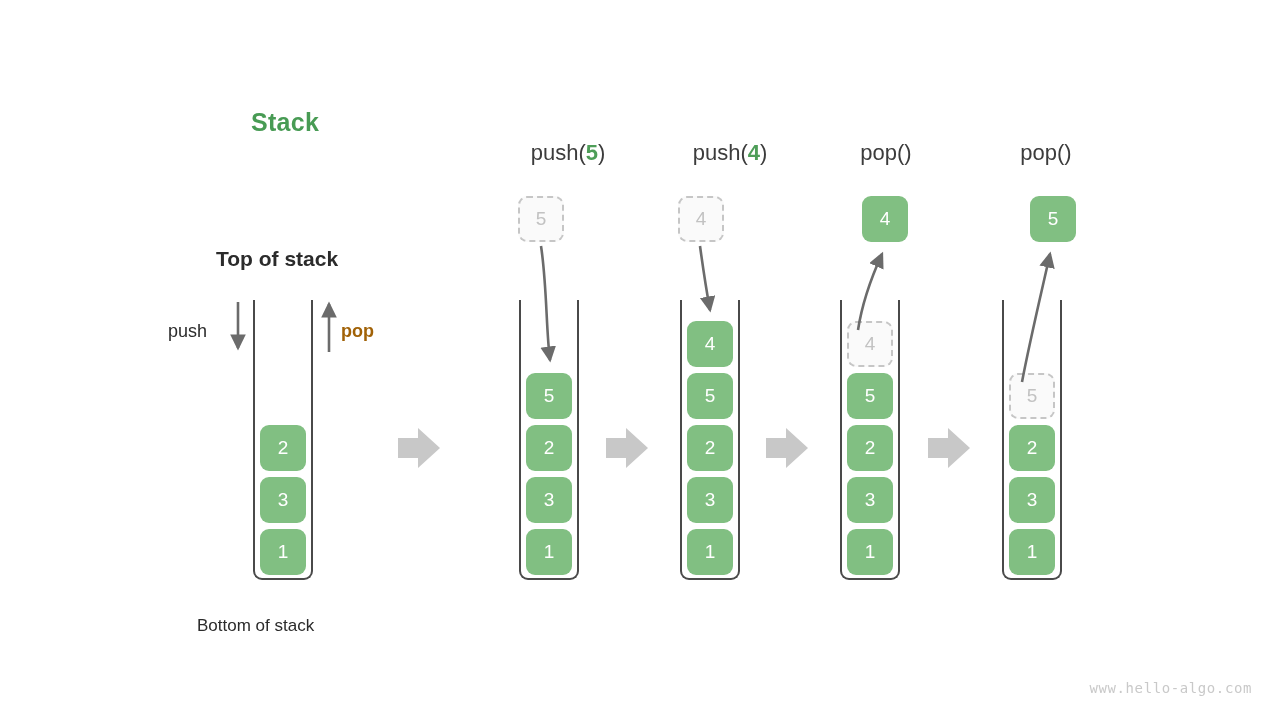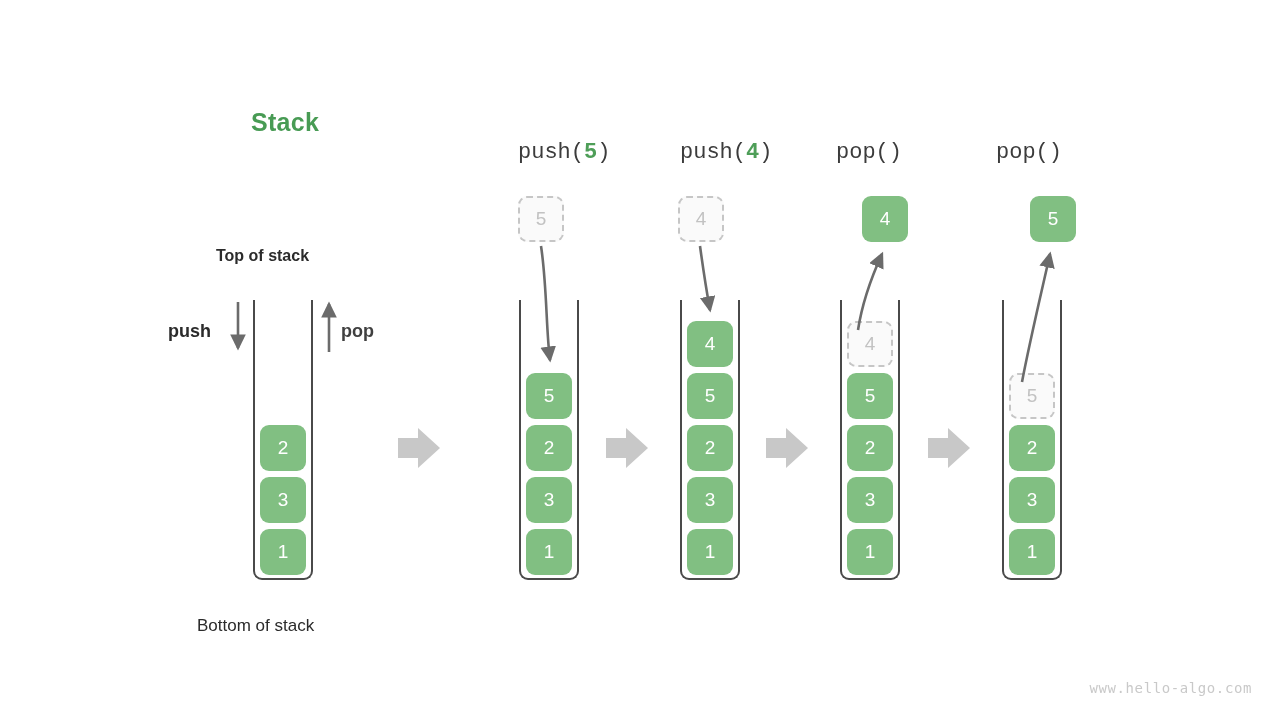--- a/index.html
+++ b/index.html
@@ -31,61 +31,62 @@
     font-size: 25px;
     font-weight: bold;
     color: #489b54;
     letter-spacing: .3px;
     white-space: nowrap;
   }
   .label-top {
     position: absolute;
     left: 216px;
     top: 247px;
-    font-size: 16px;
+    font-size: 21px;
     font-weight: bold;
     color: #2b2b2b;
     white-space: nowrap;
   }
   .label-bottom {
     position: absolute;
     left: 197px;
     top: 616px;
     font-size: 17px;
     font-weight: normal;
     color: #2b2b2b;
     white-space: nowrap;
   }
   .label-push {
     position: absolute;
     left: 168px;
     top: 321px;
     font-size: 18px;
-    font-weight: bold;
+    font-weight: normal;
     color: #2b2b2b;
     white-space: nowrap;
   }
   .label-pop {
     position: absolute;
     left: 341px;
     top: 321px;
     font-size: 18px;
     font-weight: bold;
-    color: #404040;
+    color: #a16207;
     white-space: nowrap;
   }
 
   
   .op-caption {
     position: absolute;
     top: 140px;
-    font-family: Liberation Mono, monospace;
+    font-family: Liberation Sans, sans-serif;
     font-size: 22px;
     color: #3c3c3c;
     white-space: nowrap;
+    text-align: center;
   }
   .op-caption .arg { color: #4e9e58; font-weight: bold; }
 
   
   .container-wall {
     position: absolute;
     width: 60px;
     box-sizing: border-box;
     border-left: 2px solid #4a4a4a;
     border-right: 2px solid #4a4a4a;

